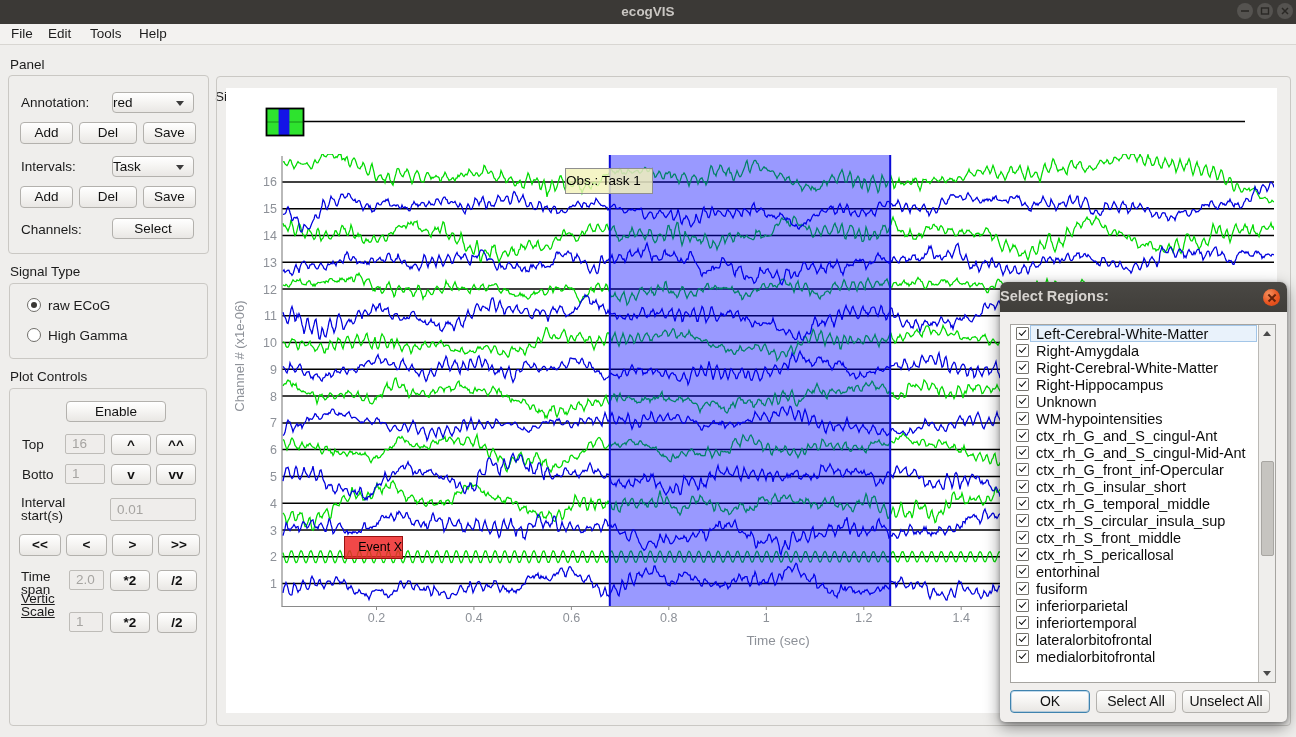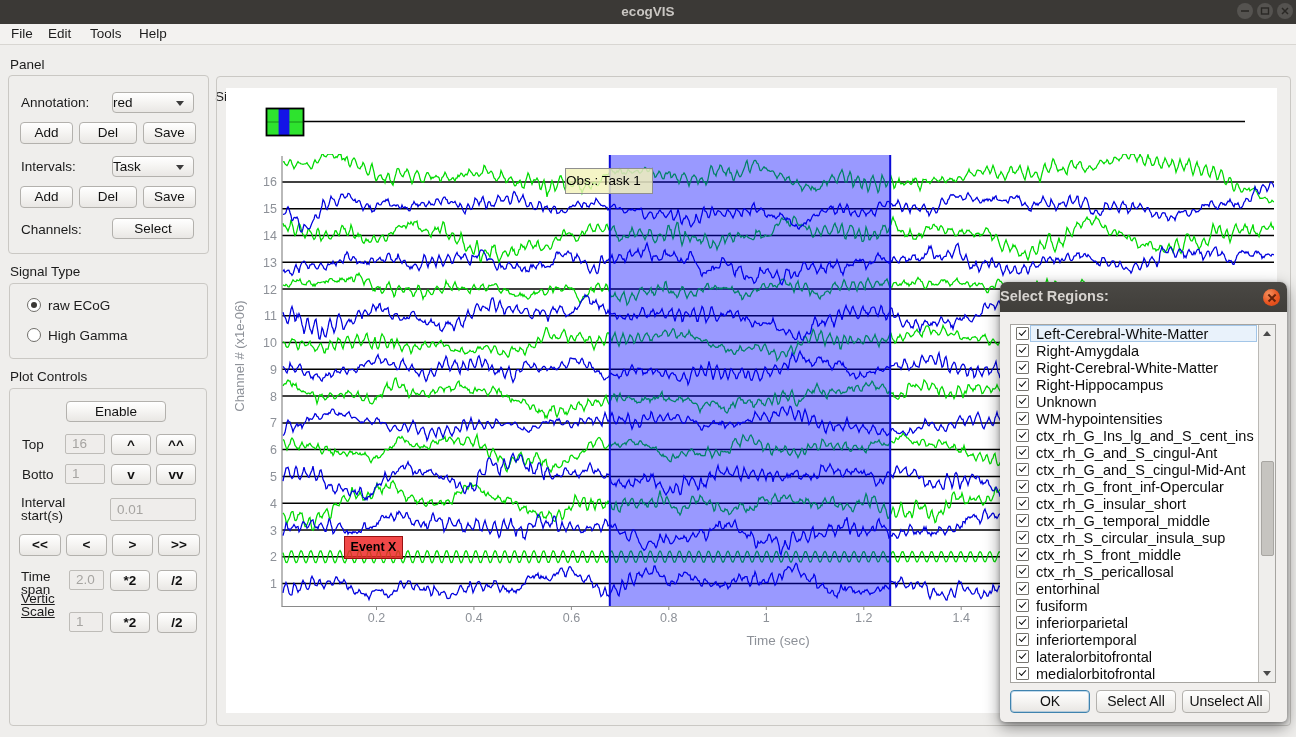--- a/index.html
+++ b/index.html
@@ -23,21 +23,21 @@
 .combo:after { content:""; position:absolute; right:9px; top:8px; border-left:4.5px solid transparent;
   border-right:4.5px solid transparent; border-top:5px solid #3c3c3c; }
 .radio { position:absolute; width:14px; height:14px; border-radius:50%; border:1px solid #706e6a; background:#fff; }
 .radio.sel:after { content:""; position:absolute; left:3px; top:3px; width:6px; height:6px; border-radius:50%; background:#3a3835; }
 #plotsvg { position:absolute; left:226px; top:88px; }
 #tooltip { position:absolute; left:565px; top:168px; width:88px; height:26px;
   background:rgba(243,243,185,0.82); border:1px solid #8f8f8f; font-size:13.5px; color:#000;
   line-height:24px; z-index:5; }
 #eventx { position:absolute; left:344px; top:536px; width:59px; height:23px;
   background:rgba(238,40,40,0.85); border:1px solid #991111; font-size:12.5px; color:#000;
-  text-align:center; line-height:21px; z-index:5;font-weight:bold; }
+  text-align:right; line-height:21px; z-index:5; }
 
 #dlg { position:absolute; left:1000px; top:282px; width:287px; height:440px; background:#f1efed;
   border-radius:8px 8px 5px 5px; box-shadow:0 5px 16px rgba(0,0,0,0.45), 0 1px 4px rgba(0,0,0,0.3); z-index:10; }
 #dlgtitle { position:absolute; left:0; top:0; width:100%; height:30px; background:linear-gradient(#4a4844,#403e3a);
   border-radius:7px 7px 0 0; text-align:left; color:#d6d3cf; font-weight:bold; font-size:14.5px; line-height:29px; }
 #dlgclose { position:absolute; right:7px; top:7px; width:17px; height:17px; border-radius:50%;
   background:radial-gradient(circle at 35% 30%, #f4915e 0%, #e95420 55%, #d34513 100%); }
 #dlgclose:before, #dlgclose:after { content:""; position:absolute; left:3.5px; top:7.5px; width:10px; height:1.7px; background:#66220a; }
 #dlgclose:before { transform:rotate(45deg); }
 #dlgclose:after { transform:rotate(-45deg); }
@@ -249,26 +249,20 @@
 <div class="lrow">
         <span class="cb">
           <span class="chk"></span>
         </span>
         <span class="ltxt">WM-hypointensities</span>
       </div>
 <div class="lrow">
         <span class="cb">
           <span class="chk"></span>
         </span>
-        <span class="ltxt">ctx_rh_G_Ins_lg_and_S_cent_ins</span>
-      </div>
-<div class="lrow">
-        <span class="cb">
-          <span class="chk"></span>
-        </span>
         <span class="ltxt">ctx_rh_G_and_S_cingul-Ant</span>
       </div>
 <div class="lrow">
         <span class="cb">
           <span class="chk"></span>
         </span>
         <span class="ltxt">ctx_rh_G_and_S_cingul-Mid-Ant</span>
       </div>
 <div class="lrow">
         <span class="cb">

